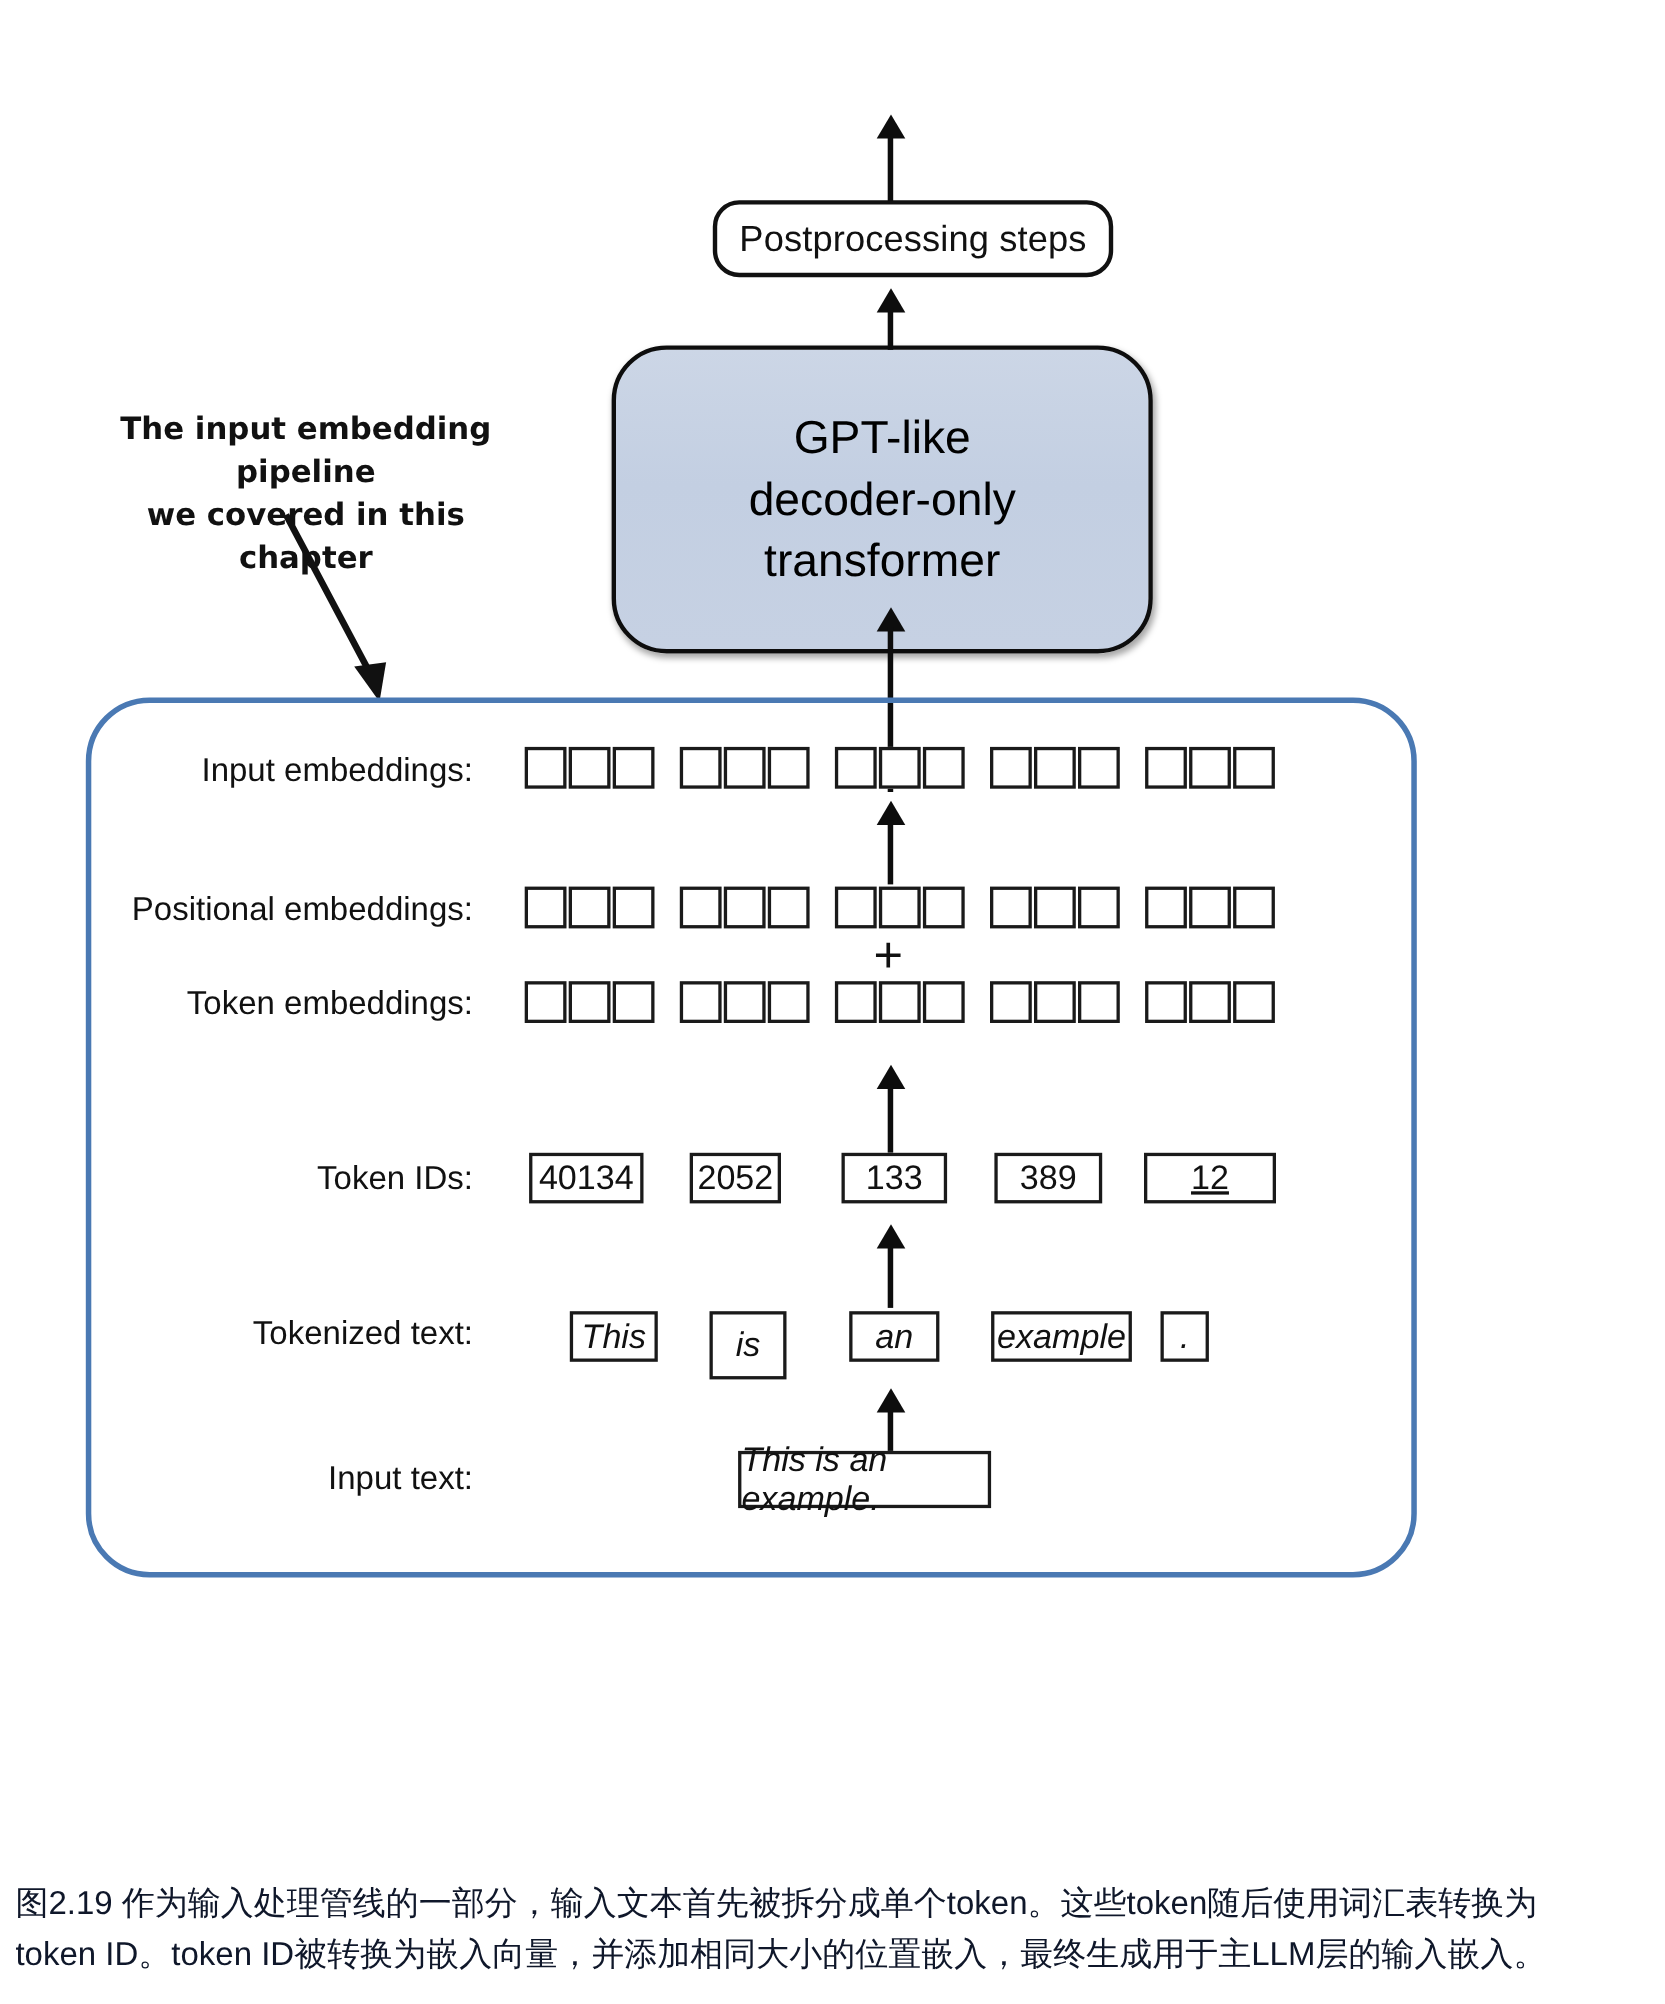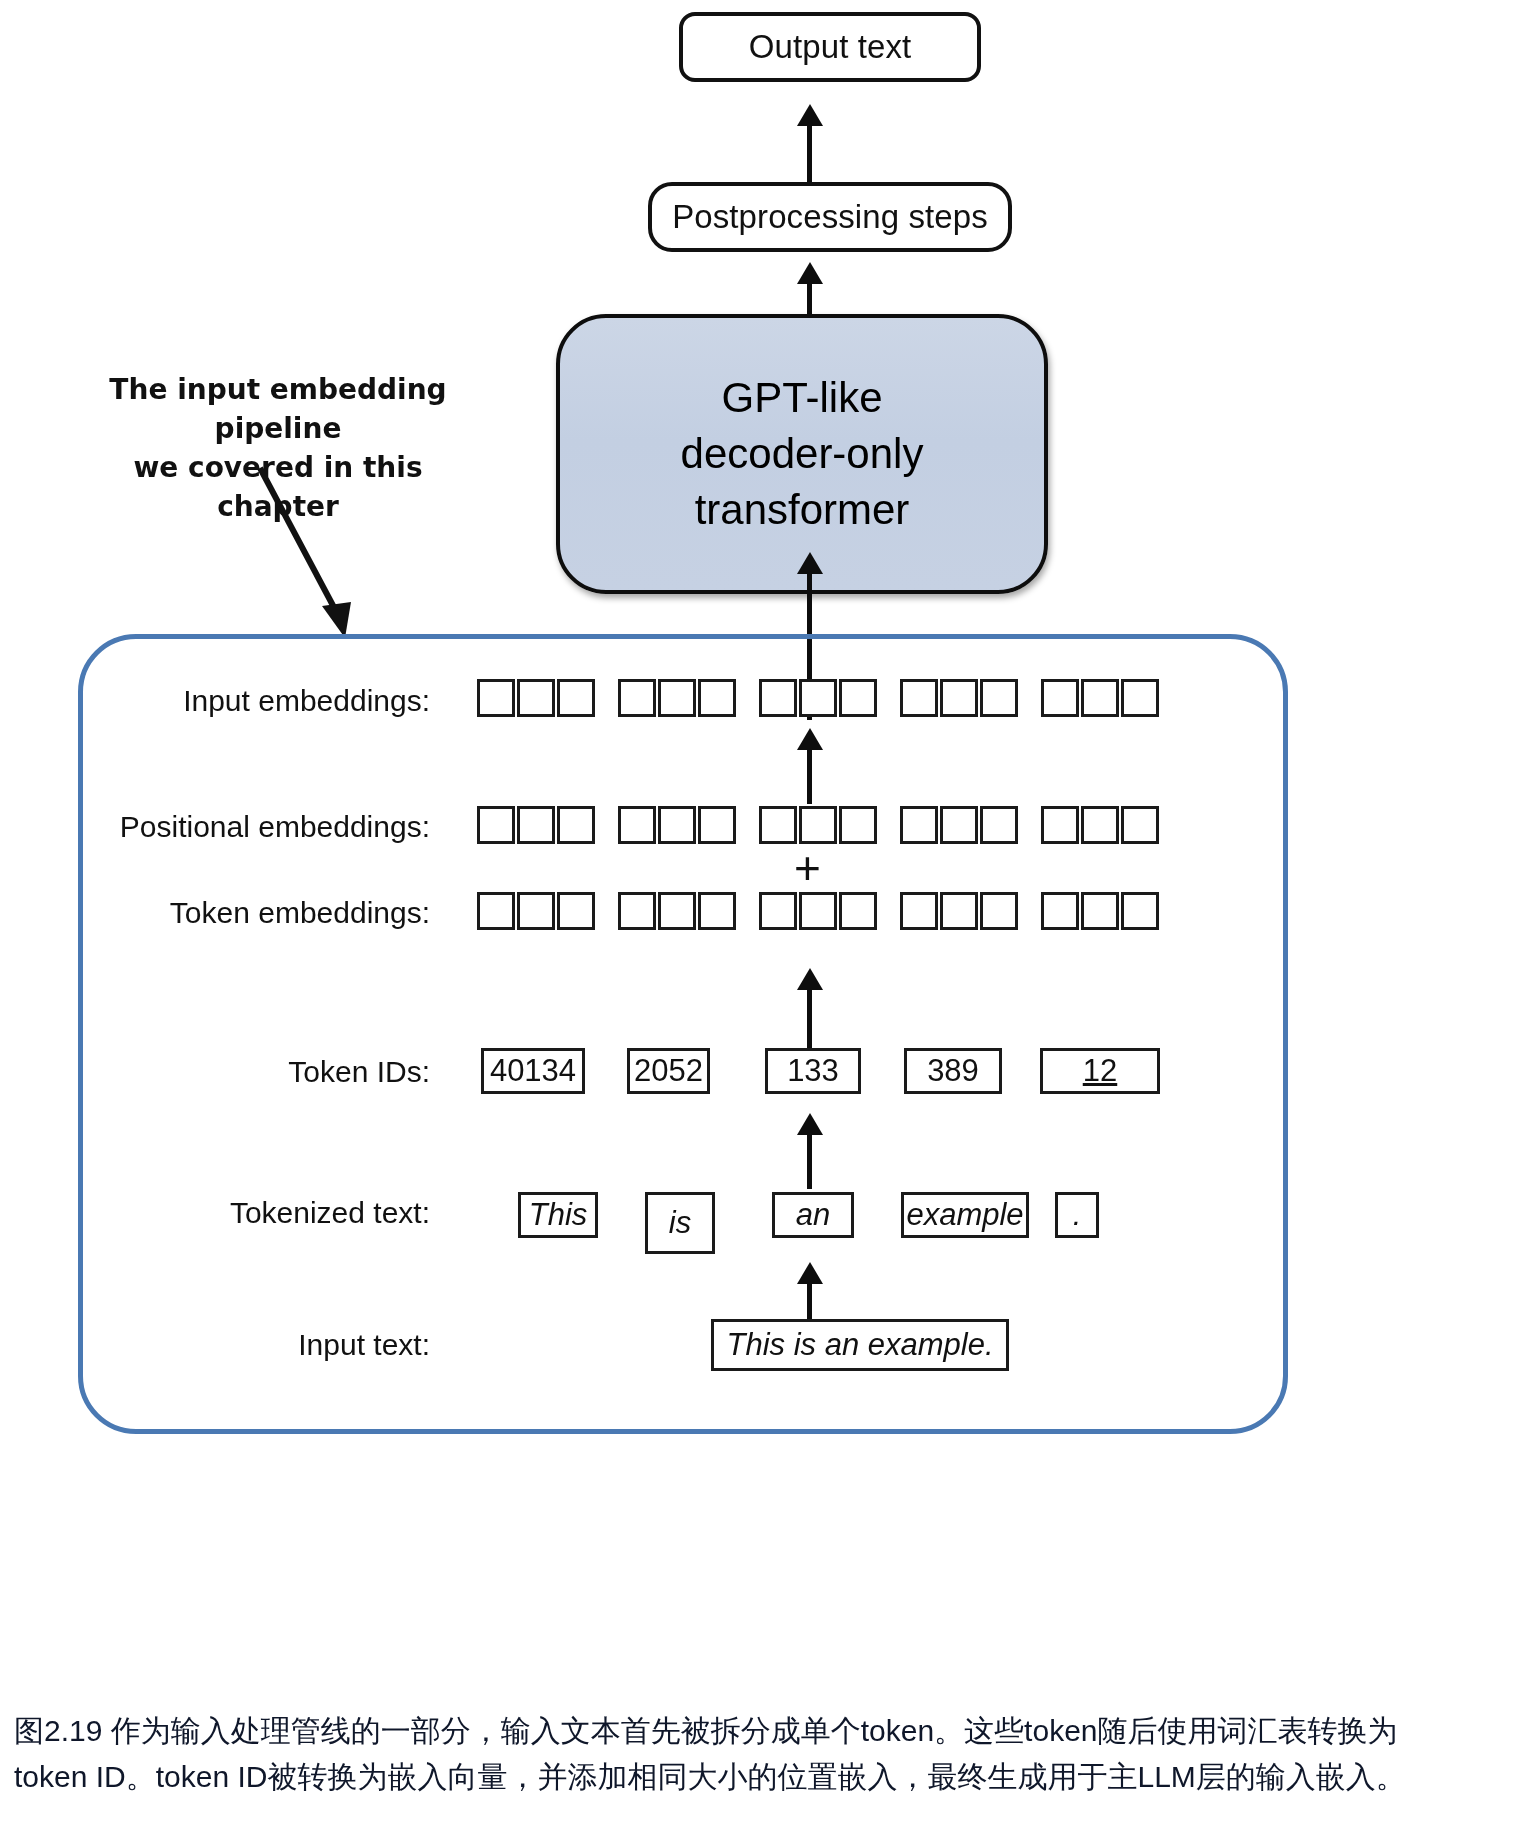--- a/index.html
+++ b/index.html
@@ -89,23 +89,20 @@
     position:absolute;left:14px;top:1708px;width:1490px;
     color:#0f172a;font-size:30px;line-height:46px;
     font-family:"Liberation Sans",sans-serif;
   }
 </style>
 </head>
 <body>
 
 <div class="stage">
 
-  <div class="pillbox" id="output-text-box">
-    <span>Output text</span>
-  </div>
 
   <div class="arrowhead abs" style="left:797px;top:104px;"></div>
   <div class="vline abs" style="left:807px;top:122px;height:62px;"></div>
 
   <div class="pillbox" id="postprocessing-box">
     <span>Postprocessing steps</span>
   </div>
 
   <div class="arrowhead abs" style="left:797px;top:262px;"></div>
   <div class="vline abs" style="left:807px;top:280px;height:42px;"></div>
@@ -240,20 +237,20 @@
   <div class="tbox italic" style="left:645px;top:1192px;width:70px;height:62px;">is</div>
   <div class="tbox italic" style="left:772px;top:1192px;width:82px;height:46px;">an</div>
   <div class="tbox italic" style="left:901px;top:1192px;width:128px;height:46px;">example</div>
   <div class="tbox italic" style="left:1055px;top:1192px;width:44px;height:46px;">.</div>
 
   <div class="arrowhead abs" style="left:797px;top:1262px;"></div>
   <div class="vline abs" style="left:807px;top:1280px;height:50px;"></div>
 
   <div class="rowlabel" style="left:170px;top:1328px;width:260px;">Input text:</div>
 
-  <div class="tbox italic" style="left:711px;top:1319px;width:298px;height:52px;">This is an example.</div>
+  <div class="tbox italic" style="left:671px;top:1319px;width:230px;height:52px;">This is an example.</div>
 
   <div id="caption">
     <div>图2.19 作为输入处理管线的一部分，输入文本首先被拆分成单个token。这些token随后使用词汇表转换为</div>
     <div>token ID。token ID被转换为嵌入向量，并添加相同大小的位置嵌入，最终生成用于主LLM层的输入嵌入。</div>
   </div>
 
 </div>
 
 </body></html>

